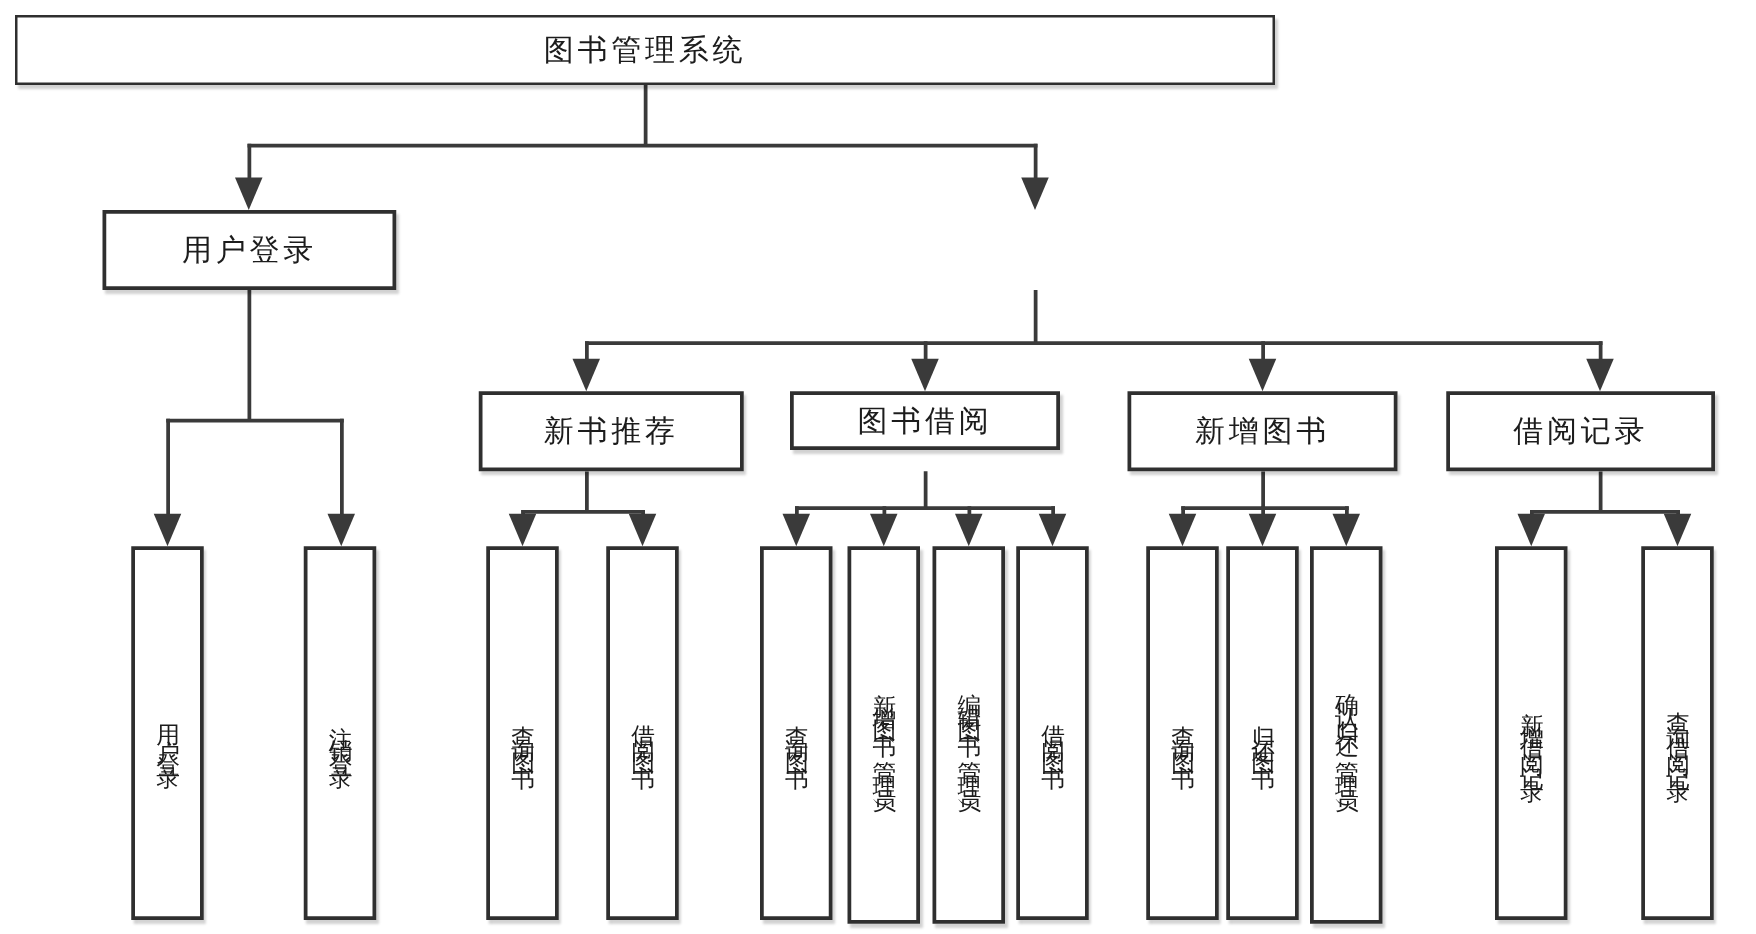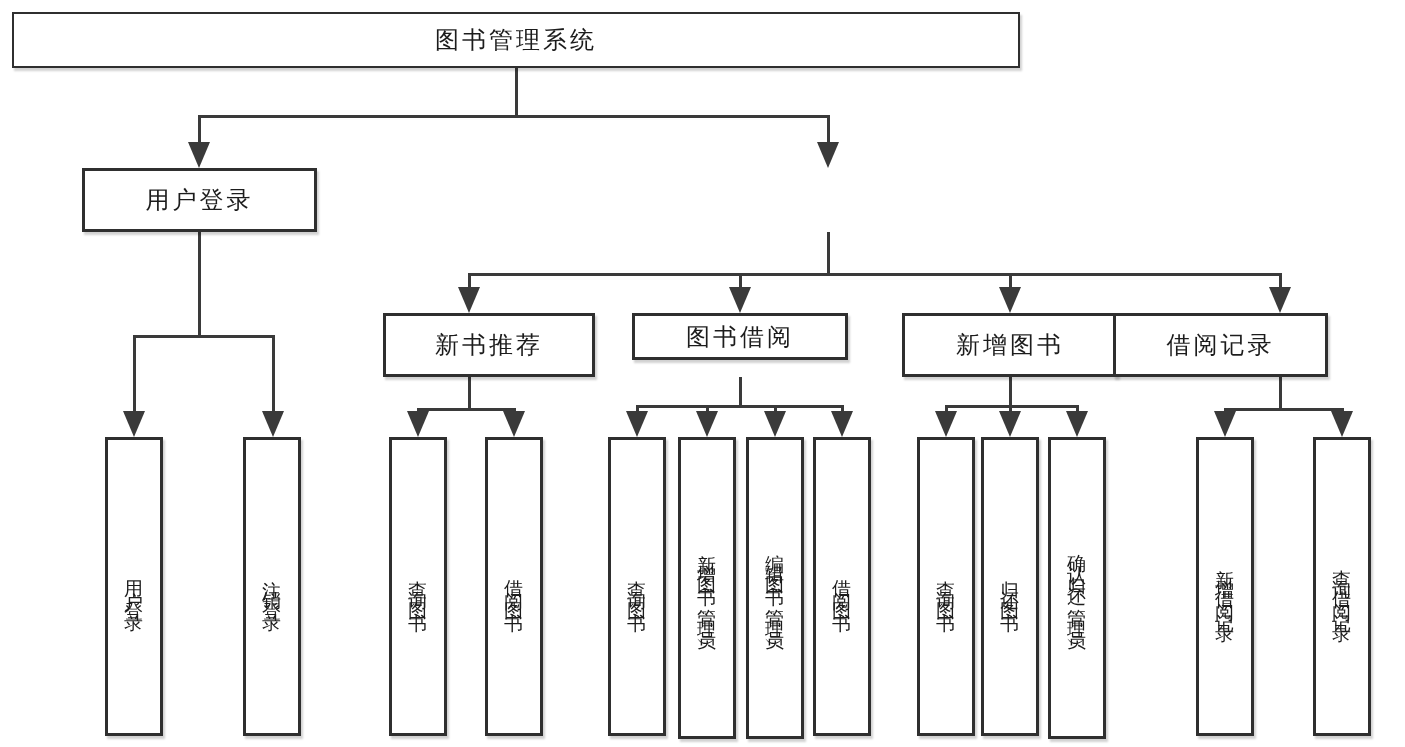--- a/index.html
+++ b/index.html
@@ -137,21 +137,21 @@
 
   <div class="box" style="left:383px;top:313px;width:212px;height:64px">
     <span class="lbl">新书推荐</span>
   </div>
   <div class="box" style="left:632px;top:313px;width:216px;height:47px">
     <span class="lbl">图书借阅</span>
   </div>
   <div class="box" style="left:902px;top:313px;width:216px;height:64px">
     <span class="lbl">新增图书</span>
   </div>
-  <div class="box" style="left:1113px;top:313px;width:215px;height:64px">
+  <div class="box" style="left:1157px;top:313px;width:215px;height:64px">
     <span class="lbl">借阅记录</span>
   </div>
 
   <div class="box" style="left:105px;top:437px;width:58px;height:299px">
     <span class="vlbl">用户登录</span>
   </div>
   <div class="box" style="left:243px;top:437px;width:58px;height:299px">
     <span class="vlbl">注销登录</span>
   </div>
 

